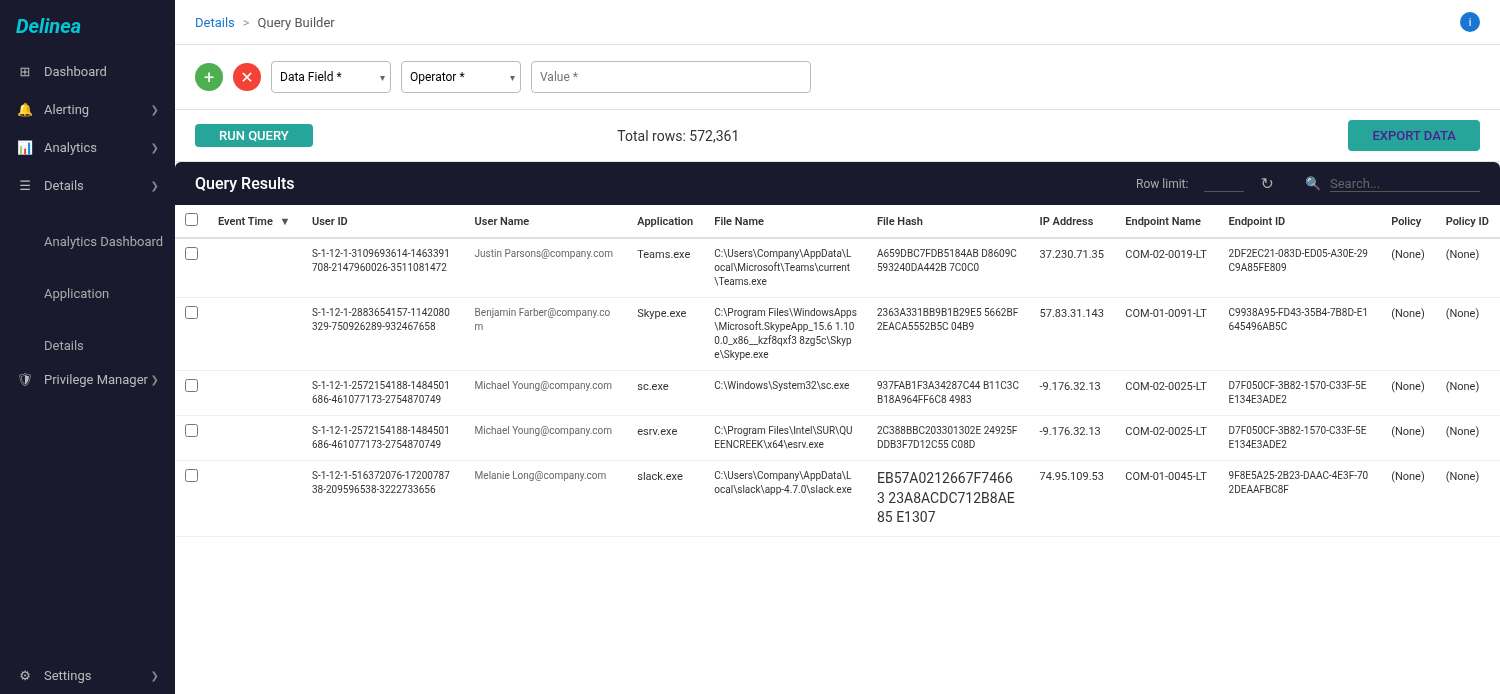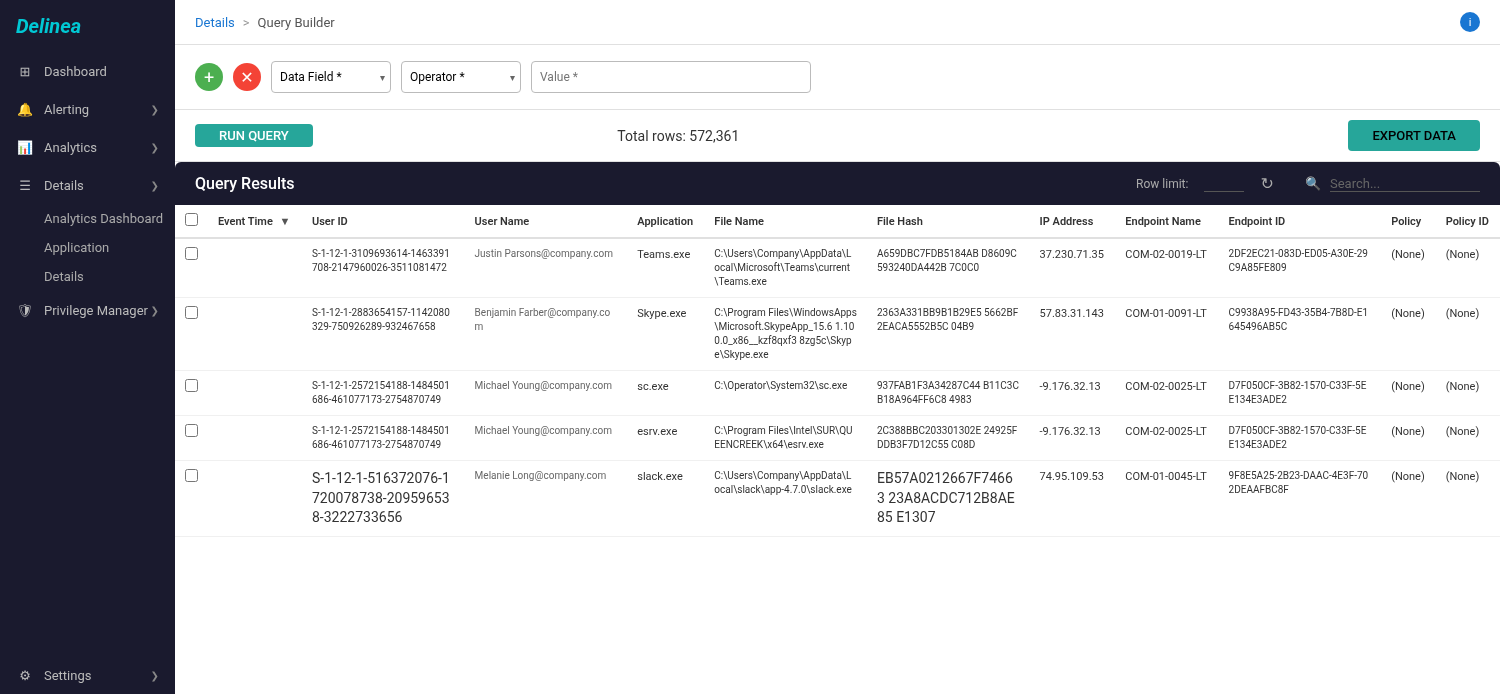--- a/index.html
+++ b/index.html
@@ -9,21 +9,21 @@
     #sidebar {
       width: 175px; min-width: 175px; background: #1a1a2e; color: #ccc; display: flex; flex-direction: column; height: 100%;
     }
     #logo { padding: 14px 16px; color: #00c8d4; font-size: 20px; font-weight: bold; font-style: italic; }
     .nav-item {
       display: flex; align-items: center; padding: 10px 16px; cursor: pointer; color: #bbb; font-size: 13px;
       justify-content: space-between;
     }
     .nav-item .nav-left { display: flex; align-items: center; gap: 10px; }
     .nav-item .icon-box { width: 18px; height: 18px; display: flex; align-items: center; justify-content: center; }
-    .nav-sub-item { padding: 7px 2px 7px 44px; cursor: pointer; color: #aaa; }
+    .nav-sub-item { padding: 7px 2px 7px 44px; cursor: pointer; color: #aaa; margin-top: 23px; }
     .chevron { font-size: 10px; color: #888; }
 
     
     #main { flex: 1; display: flex; flex-direction: column; overflow: hidden; background: #fff; }
 
     
     #topbar { background: #fff; border-bottom: 1px solid #e0e0e0; padding: 12px 20px; display: flex; align-items: center; gap: 8px; font-size: 13px; color: #555; }
     #topbar .breadcrumb-sep { color: #999; }
     #topbar .breadcrumb-active { color: #555; }
     #topbar .breadcrumb-link { color: #1976d2; cursor: pointer; }
@@ -35,21 +35,21 @@
     .add-btn { width: 28px; height: 28px; background: #4caf50; border-radius: 50%; color: white; display: flex; align-items: center; justify-content: center; font-size: 18px; cursor: pointer; border: none; }
     .remove-btn { width: 28px; height: 28px; background: #f44336; border-radius: 50%; color: white; display: flex; align-items: center; justify-content: center; font-size: 16px; cursor: pointer; border: none; }
     .filter-select { height: 32px; border: 1px solid #bbb; border-radius: 4px; padding: 0 8px; font-size: 12px; background: white; min-width: 120px; appearance: none; padding-right: 20px; }
     .filter-select-wrap { position: relative; display: inline-block; }
     .filter-select-wrap::after { content: '▾'; position: absolute; right: 6px; top: 50%; transform: translateY(-50%); pointer-events: none; font-size: 10px; color: #666; }
     .value-input { height: 32px; border: 1px solid #bbb; border-radius: 4px; padding: 0 8px; font-size: 12px; min-width: 280px; }
 
     
     #action-bar { padding: 10px 20px; background: #fff; border-bottom: 1px solid #e0e0e0; display: flex; align-items: center; }
     .run-btn { background: #26a69a; color: white; border: none; padding: 4px 24px; border-radius: 4px; font-size: 13px; cursor: pointer; font-weight: 500; }
-    .export-btn { background: #26a69a; color: #000000; border: none; padding: 8px 24px; border-radius: 4px; font-size: 13px; cursor: pointer; font-weight: 500; margin-left: auto; }
+    .export-btn { background: #26a69a; color: #4c1d95; border: none; padding: 8px 24px; border-radius: 4px; font-size: 13px; cursor: pointer; font-weight: 500; margin-left: auto; }
     .total-rows { margin: 0 auto; font-size: 14px; color: #333; }
 
     
     #results { flex: 1; display: flex; flex-direction: column; overflow: hidden; border-radius: 6px; }
     #results-header { background: #1a1a2e; color: white; padding: 12px 20px; display: flex; align-items: center; gap: 16px; }
     #results-title { font-size: 16px; font-weight: 500; flex: 0 0 auto; }
     .row-limit-label { font-size: 12px; color: #aaa; margin-left: auto; }
     .row-limit-input { background: transparent; border: none; border-bottom: 1px solid #555; color: #4fc3f7; font-size: 14px; width: 40px; text-align: center; }
     .refresh-btn { color: #aaa; cursor: pointer; background: none; border: none; font-size: 16px; }
     .search-wrap { display: flex; align-items: center; gap: 8px; margin-left: 16px; }
@@ -239,21 +239,21 @@
       <td>(None)</td>
     </tr>
             <tr>
       <td class="checkbox-cell">
         <input type="checkbox" style="">
       </td>
       <td></td>
       <td style="font-size:10px">S-1-12-1-2572154188-1484501686-461077173-2754870749</td>
       <td style="color:#666;font-size:10px">Michael Young@company.com</td>
       <td>sc.exe</td>
-      <td style="font-size:10px">C:\Operator\System32\sc.exe</td>
+      <td style="font-size:10px">C:\Windows\System32\sc.exe</td>
       <td style="font-size:10px">937FAB1F3A34287C44 B11C3CB18A964FF6C8 4983</td>
       <td>-9.176.32.13</td>
       <td>COM-02-0025-LT</td>
       <td style="font-size:10px">D7F050CF-3B82-1570-C33F-5EE134E3ADE2</td>
       <td>(None)</td>
       <td>(None)</td>
     </tr>
             <tr>
       <td class="checkbox-cell">
         <input type="checkbox" style="">
@@ -268,21 +268,21 @@
       <td>COM-02-0025-LT</td>
       <td style="font-size:10px">D7F050CF-3B82-1570-C33F-5EE134E3ADE2</td>
       <td>(None)</td>
       <td>(None)</td>
     </tr>
             <tr>
       <td class="checkbox-cell">
         <input type="checkbox" style="">
       </td>
       <td></td>
-      <td style="font-size:14px">S-1-12-1-516372076-1720078738-209596538-3222733656</td>
+      <td style="font-size:10px">S-1-12-1-516372076-1720078738-209596538-3222733656</td>
       <td style="color:#666;font-size:10px">Melanie Long@company.com</td>
       <td>slack.exe</td>
       <td style="font-size:10px">C:\Users\Company\AppData\Local\slack\app-4.7.0\slack.exe</td>
       <td style="font-size:14px">EB57A0212667F74663 23A8ACDC712B8AE85 E1307</td>
       <td>74.95.109.53</td>
       <td>COM-01-0045-LT</td>
       <td style="font-size:10px">9F8E5A25-2B23-DAAC-4E3F-702DEAAFBC8F</td>
       <td>(None)</td>
       <td>(None)</td>
     </tr>

